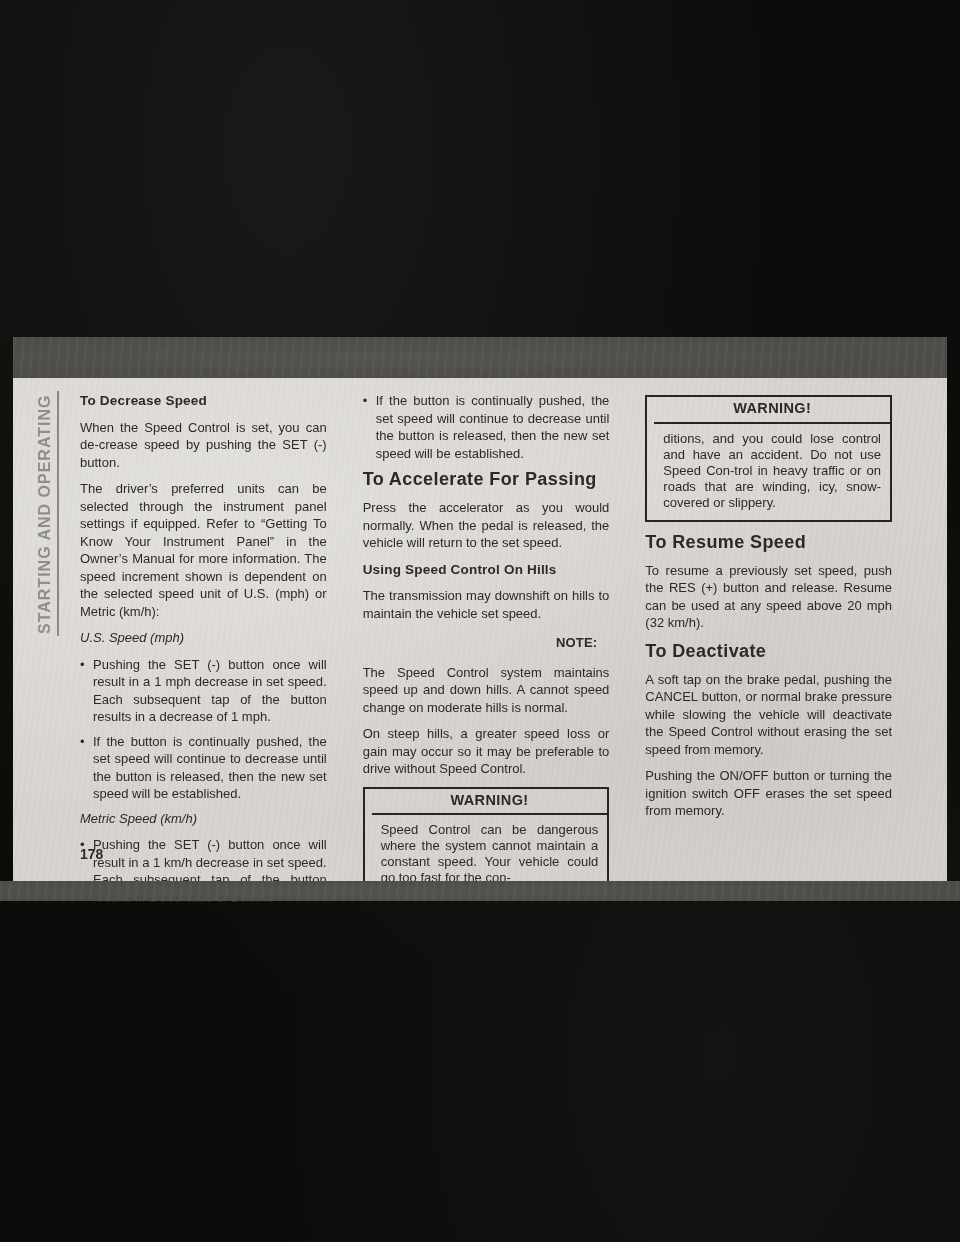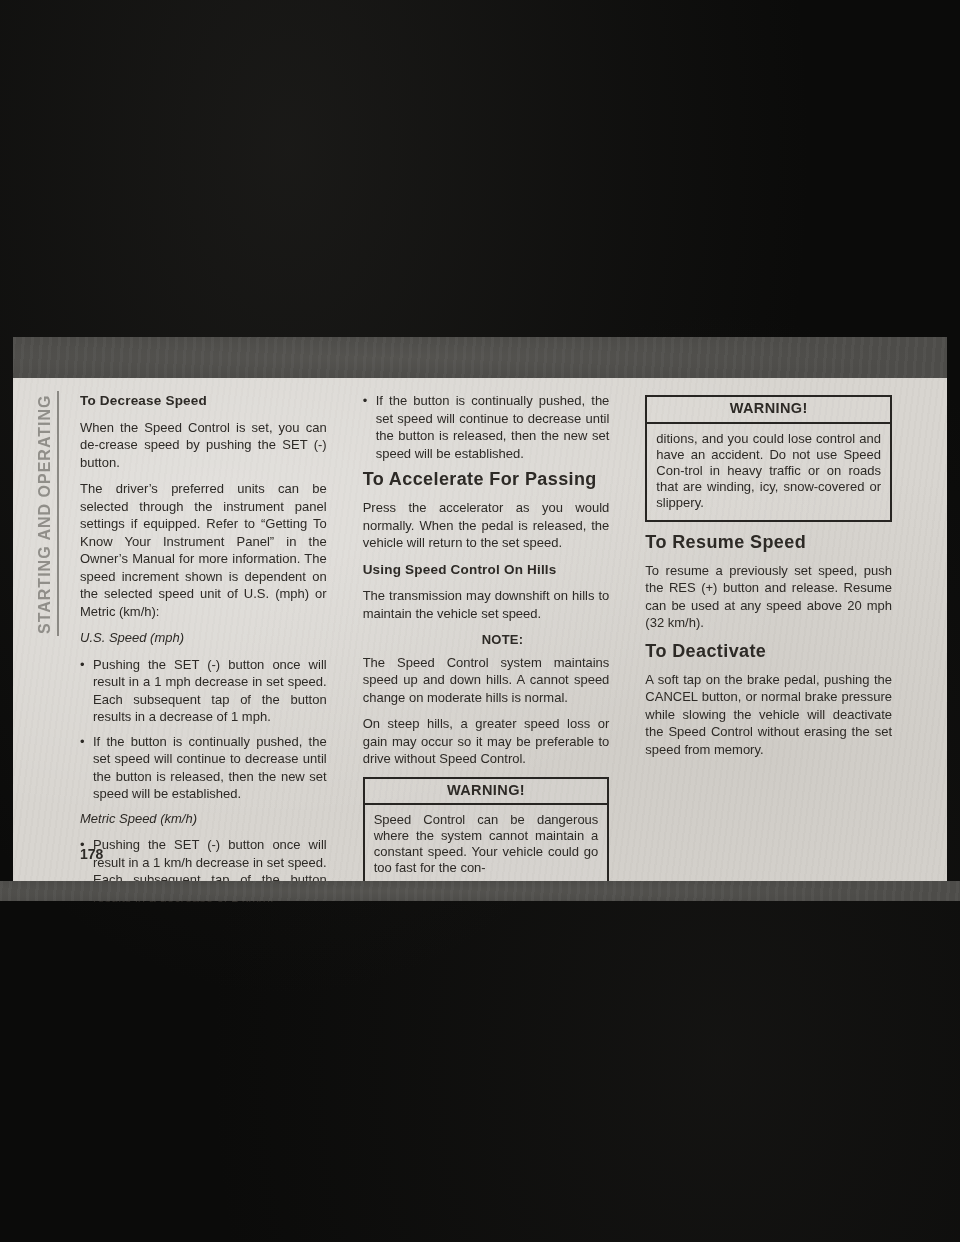--- a/index.html
+++ b/index.html
@@ -45,24 +45,24 @@
   }
   .columns{
     position:absolute;left:67px;top:14px;width:812px;
     display:flex;gap:36px;
   }
   .col{width:258px;font-size:13px;line-height:17.5px;text-align:justify;}
   .col p{margin:5px 0 9px 0;}
   .h-small{font-weight:bold;font-size:13.5px;margin:0 0 9px 0;text-align:left;letter-spacing:.2px;}
   .h-large{font-weight:bold;font-size:18px;line-height:20px;margin:6px 0 10px 0;text-align:left;letter-spacing:.4px;}
   .plain-label{margin:0 0 9px 0;text-align:left;font-style:italic;}
-  .note-label{font-weight:bold;margin:4px;text-align:center;letter-spacing:.2px;padding-left:33px;}
+  .note-label{font-weight:bold;margin:12px;text-align:right;letter-spacing:.2px;padding-left:33px;}
   .bullet{position:relative;padding-left:13px;margin:0 0 7px 0;}
   .bullet::before{content:"\2022";position:absolute;left:0;top:0;}
-  .warning-box{border:2px solid #272522;margin:3px 0 10px 0;background:rgba(255,255,255,.06);}
+  .warning-box{border:2px solid #272522;margin:3px 0 10px 0;background:rgba(255,255,255,.06);padding-left:7px;}
   .warning-title{
     font-weight:bold;font-size:14.5px;text-align:center;
     padding:3px 4px 4px 4px;border-bottom:2px solid #272522;letter-spacing:.4px;
   }
   .warning-body{padding:7px 9px 9px 9px;font-size:13px;line-height:16px;text-align:justify;}
   .page-number{
     position:absolute;left:67px;top:468px;
     font-weight:bold;font-size:14px;color:#2d2a26;
   }
   .watermark{
@@ -112,20 +112,21 @@
 
       <div class="col">
         <div class="warning-box">
           <div class="warning-title">WARNING!</div>
           <div class="warning-body">ditions, and you could lose control and have an accident. Do not use Speed Con-trol in heavy traffic or on roads that are winding, icy, snow-covered or slippery.</div>
         </div>
         <div class="h-large">To Resume Speed</div>
         <p>To resume a previously set speed, push the RES (+) button and release. Resume can be used at any speed above 20 mph (32 km/h).</p>
         <div class="h-large">To Deactivate</div>
         <p>A soft tap on the brake pedal, pushing the CANCEL button, or normal brake pressure while slowing the vehicle will deactivate the Speed Control without erasing the set speed from memory.</p>
+        <p>Pushing the ON/OFF button or turning the ignition switch OFF erases the set speed from memory.</p>
       </div>
 
     </div>
 
     <div class="page-number">178</div>
   </div>
 
   <div class="band band-bottom"></div>
 
   <div class="watermark">carmanualsonline.info</div>

